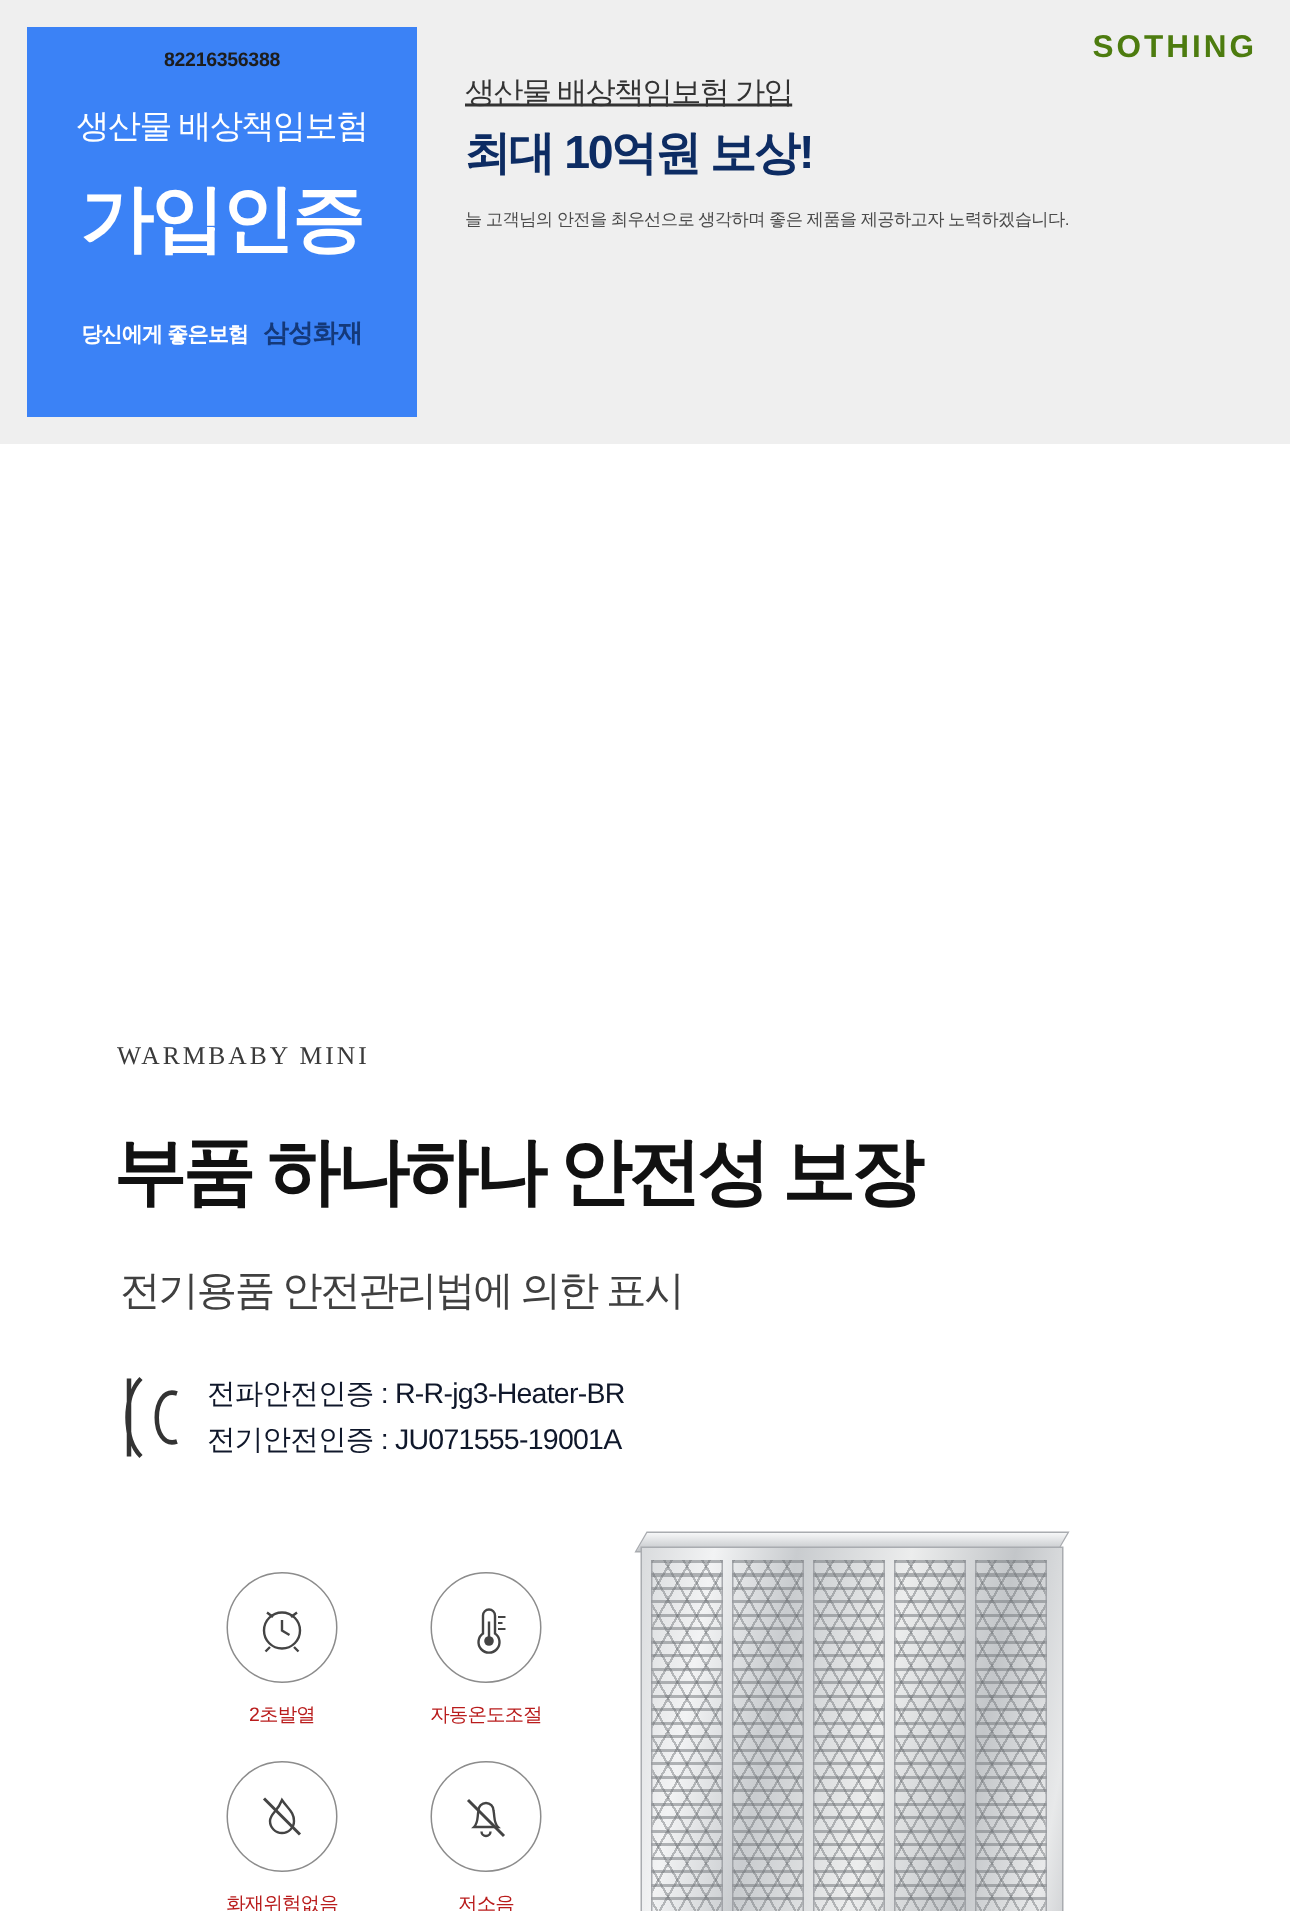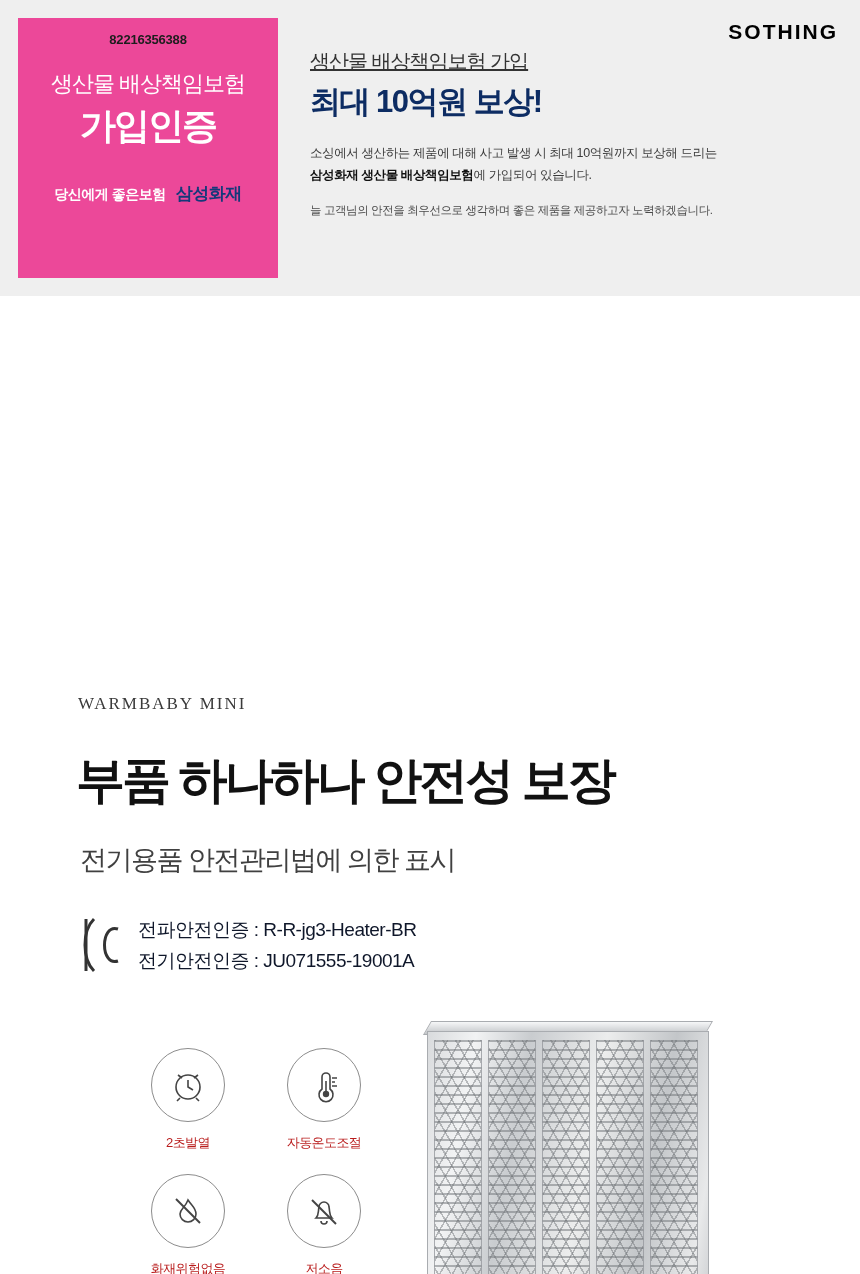--- a/index.html
+++ b/index.html
@@ -24,50 +24,50 @@
     width: 860px;
     height: 296px;
     background: #efefef;
   }
   .brand-logo {
     position: absolute;
     top: 20px;
     right: 22px;
     font-size: 21px;
     letter-spacing: 2px;
-    color: #000000;
+    color: #4d7c0f;
     font-weight: bold;
     font-family: "Liberation Sans", sans-serif;
   }
   .cert-card {
     position: absolute;
     left: 18px;
     top: 18px;
     width: 260px;
     height: 260px;
-    background: #ec4899;
+    background: #3b82f6;
     color: #ffffff;
     text-align: center;
     padding-top: 14px;
   }
   .cert-number {
     font-size: 13px;
     font-weight: bold;
     color: #1d1d1d;
     letter-spacing: -0.2px;
   }
   .cert-line1 {
     margin-top: 22px;
     font-size: 22px;
     font-weight: normal;
     letter-spacing: -1px;
   }
   .cert-line2 {
-    margin-top: 6px;
-    font-size: 36px;
+    margin-top: 19px;
+    font-size: 49px;
     font-weight: bold;
     letter-spacing: -2px;
     line-height: 1.15;
   }
   .cert-footer {
     margin-top: 36px;
     font-size: 14px;
     font-weight: bold;
     letter-spacing: -0.5px;
   }
@@ -268,24 +268,20 @@
       <div class="cert-line1">생산물 배상책임보험</div>
       <div class="cert-line2">가입인증</div>
       <div class="cert-footer">
         <span>당신에게 좋은보험</span><span class="ins-name">삼성화재</span>
       </div>
     </div>
 
     <div class="banner-text">
       <div class="bt-small">생산물 배상책임보험 가입</div>
       <div class="bt-big">최대 10억원 보상!</div>
-      <div class="bt-para">
-        <span>소싱에서 생산하는 제품에 대해 사고 발생 시 최대 10억원까지 보상해 드리는</span><br>
-        <b>삼성화재 생산물 배상책임보험</b><span>에 가입되어 있습니다.</span>
-      </div>
       <div class="bt-note">늘 고객님의 안전을 최우선으로 생각하며 좋은 제품을 제공하고자 노력하겠습니다.</div>
     </div>
   </div>
 
   <div class="content">
 
     <div class="eyebrow">WARMBABY MINI</div>
     <div class="headline">부품 하나하나 안전성 보장</div>
     <div class="subhead">전기용품 안전관리법에 의한 표시</div>
 

